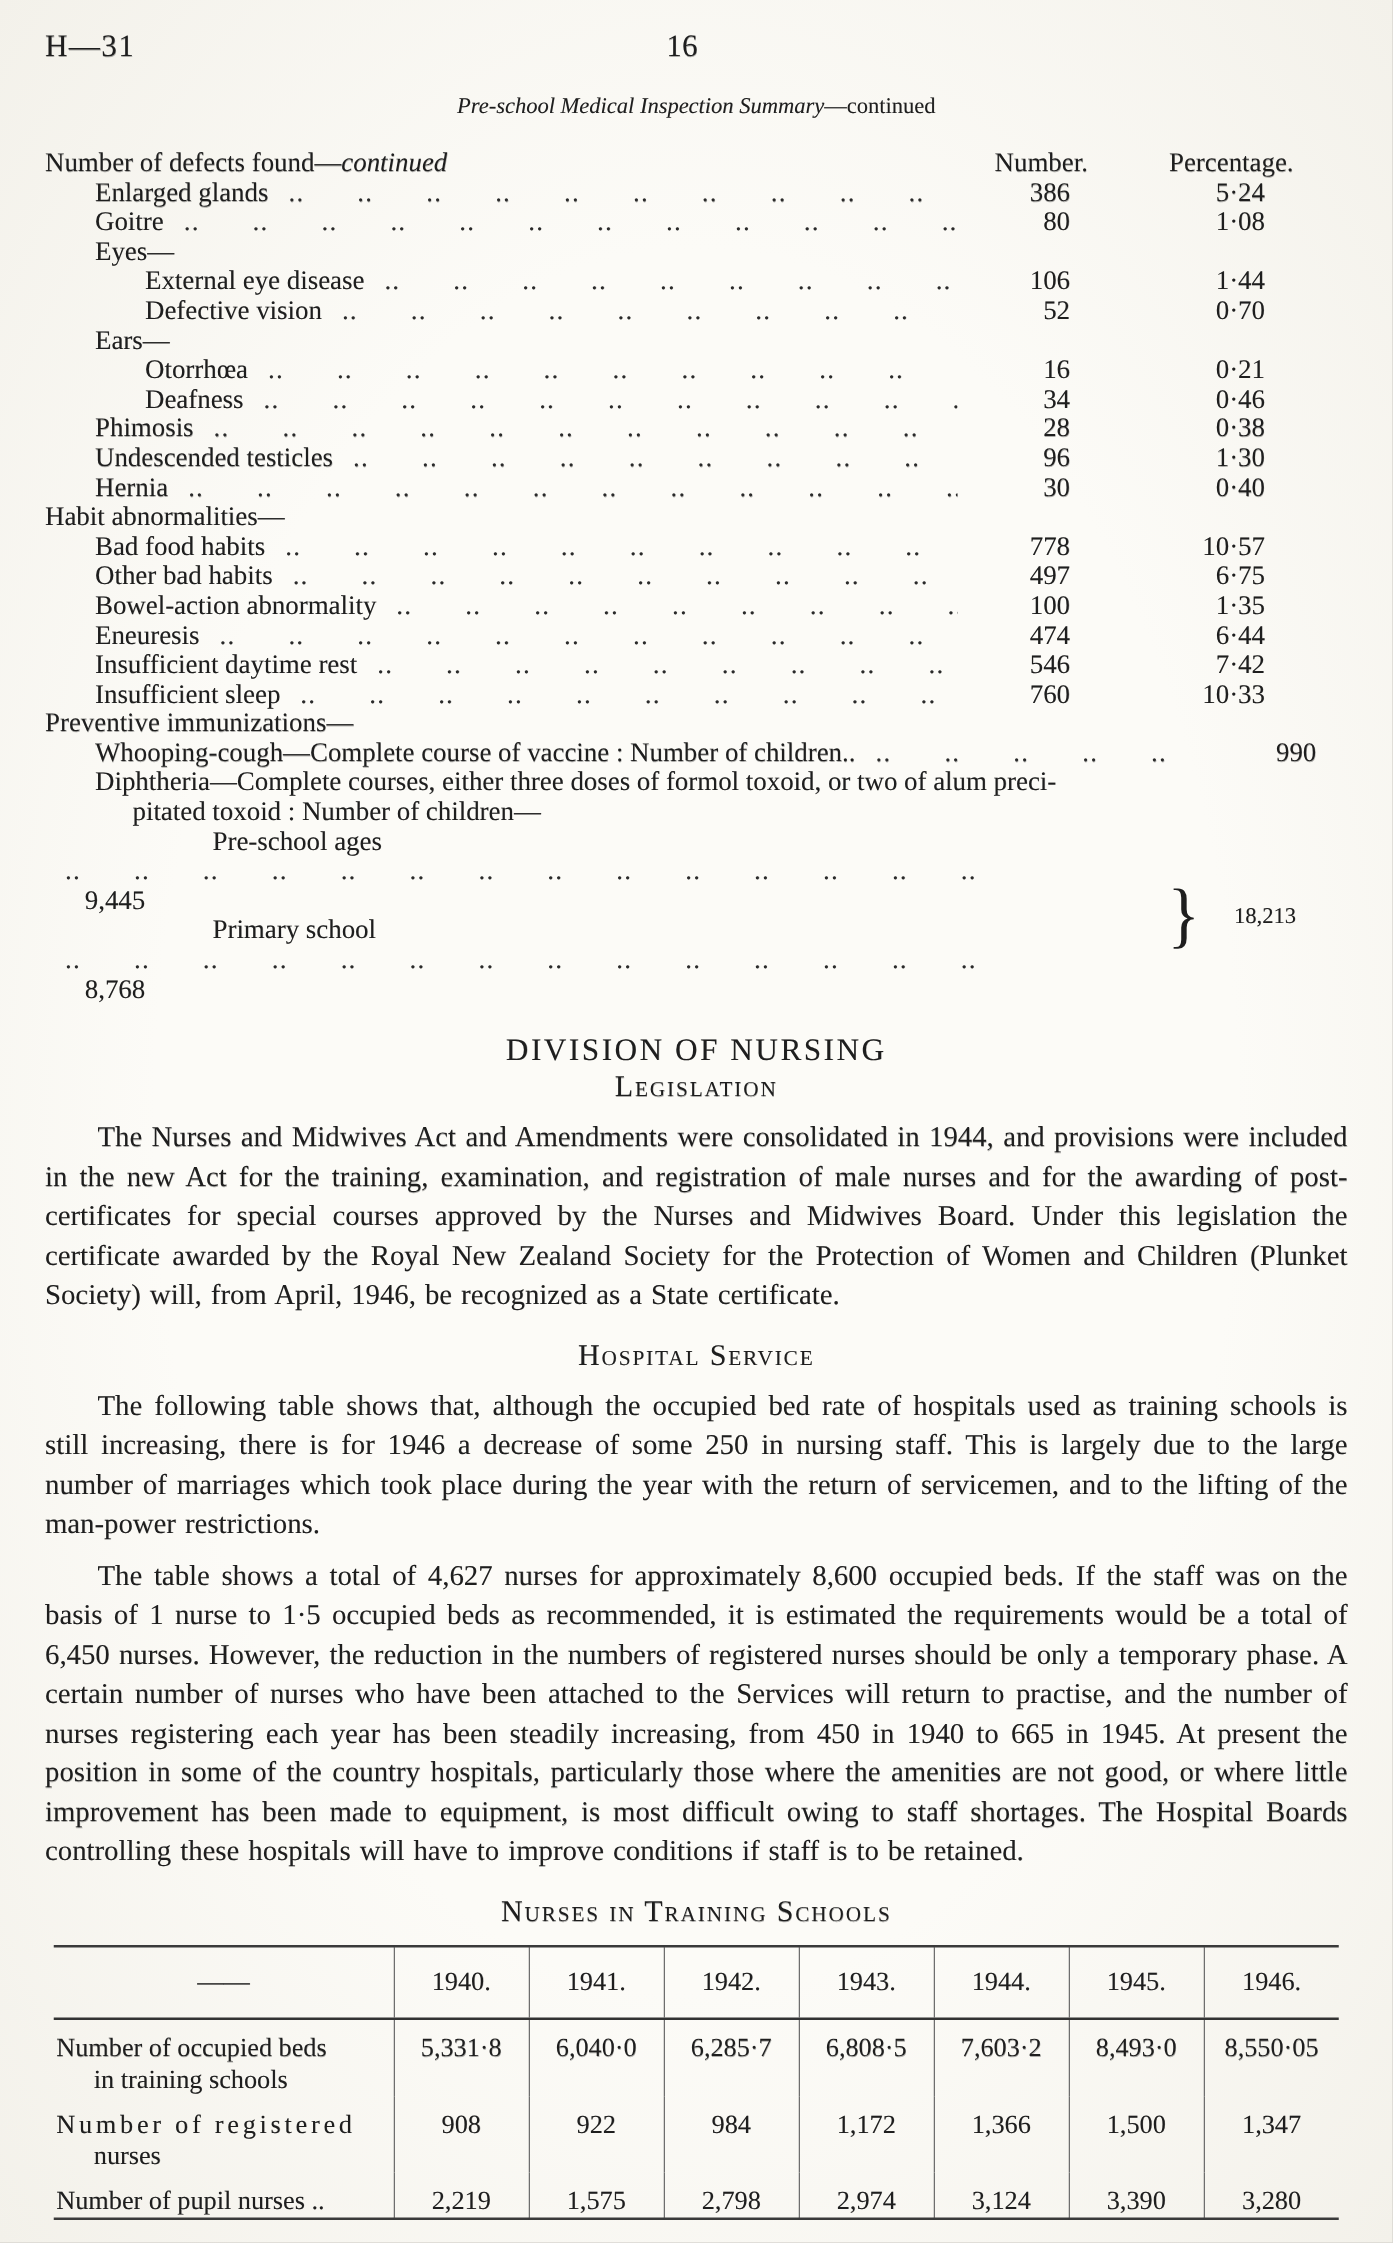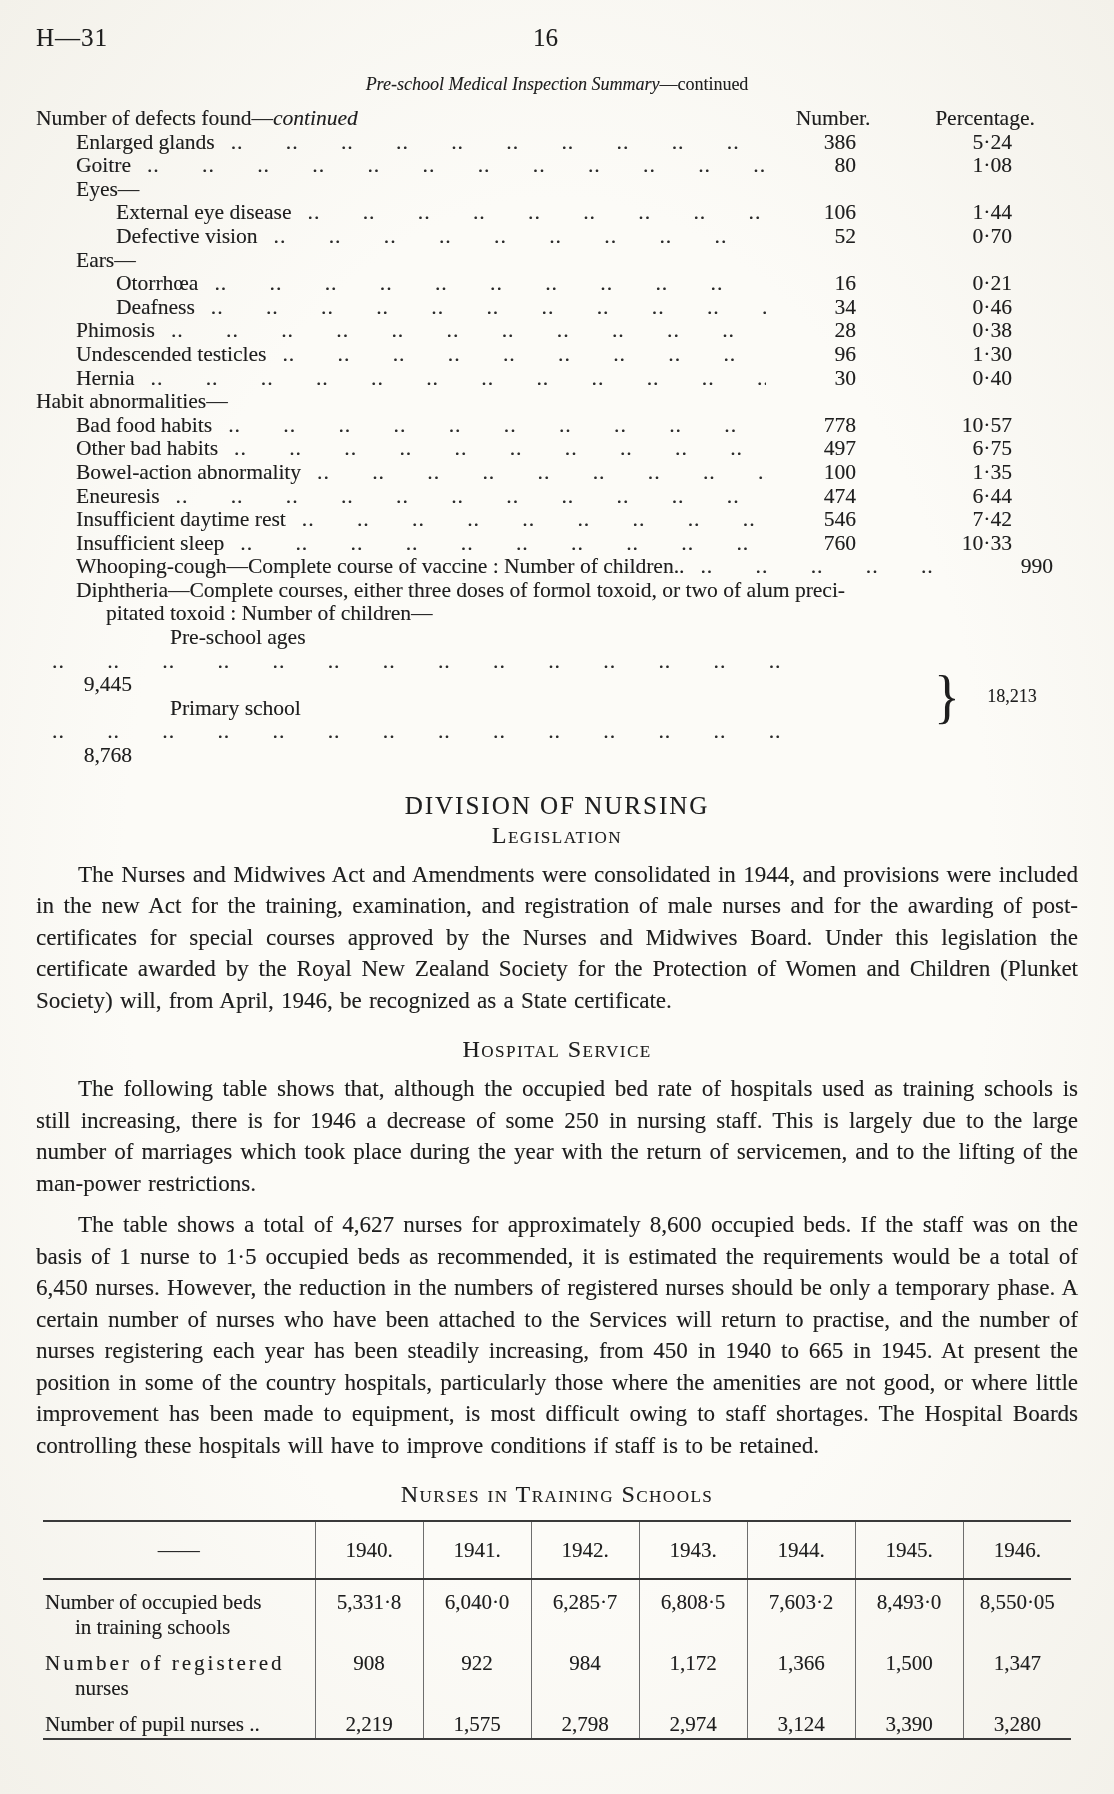--- a/index.html
+++ b/index.html
@@ -12,21 +12,21 @@
     text-shadow: 0.25px 0.25px 0 rgba(30,30,30,0.35);
   }
   
   .hdr { position:relative; height:30px; font-size:25px; }
   .docref { position:absolute; left:0; top:0; letter-spacing:1px; }
   .pageno { position:absolute; left:calc(50% - 24px); top:0; }
   
   .title { text-align:center; margin-top:20px; font-size:18px; }
   .title .it { font-style:italic; }
   
-  .dlist { margin-top:12px; font-size:21.5px; line-height:23.6px; }
+  .dlist { margin-top:24px; font-size:21.5px; line-height:23.6px; }
   .drow { display:flex; align-items:baseline; width:976px; }
   .drow.head { width:1024px; }
   .drow.grp { width:976px; }
   .lbl { white-space:nowrap; flex:none; }
   .ind0 { padding-left:0; } .ind1 { padding-left:40px; }
   .ind2 { padding-left:80px; } .ind3 { padding-left:118px; }
   .dots { flex:1 1 auto; overflow:hidden; white-space:nowrap;
           word-spacing:36px; margin:0 10px 0 16px; letter-spacing:1px; color:#2a2a2a; }
   .num { width:80px; text-align:right; flex:none; }
   .pct { width:156px; text-align:right; flex:none; }
@@ -35,21 +35,21 @@
   .colhead-pct { width:150px; text-align:center; flex:none; margin-left:17px; }
   .itw { font-style:italic; }
   
   .imm-row { display:flex; align-items:baseline; width:1017px; }
   .imm-val { width:90px; text-align:right; flex:none; }
   .imm-line1 { padding-left:40px; }
   .imm-line2 { padding-left:70px; }
   .brace-wrap { display:flex; align-items:center; width:1024px; }
   .brace-left { width:898px; flex:none; }
   .brace-left .drow { width:100%;flex-direction:column; }
-  .bnum { width:80px; text-align:right; flex:none; }
+  .bnum { width:80px; text-align:center; flex:none; }
   .brace { width:30px; flex:none; font-size:54px; line-height:46px;
            transform:scaleY(1.08); text-shadow:none; }
   .btotal { width:96px; flex:none; text-align:center; font-size:18px; }
   
   .h-division { text-align:center; font-size:25px; letter-spacing:2px; margin-top:24px; }
   .h-small { text-align:center; font-size:24px; font-variant:small-caps;
              letter-spacing:1.5px; margin-top:2px; }
   .h-small.gap { margin-top:20px; }
   
   .para { font-size:23px; line-height:31.5px; text-align:justify;
@@ -184,20 +184,23 @@
       <span class="num">546</span>
       <span class="pct">7·42</span>
     </div>
     <div class="drow">
       <span class="lbl ind1">Insufficient sleep</span>
       <span class="dots">.. .. .. .. .. .. .. .. .. .. .. .. .. ..</span>
       <span class="num">760</span>
       <span class="pct">10·33</span>
     </div>
 
+    <div class="drow grp">
+      <span class="lbl ind0">Preventive immunizations—</span>
+    </div>
     <div class="imm-row">
       <span class="lbl ind1">Whooping-cough—Complete course of vaccine :  Number of children..</span>
       <span class="dots">.. .. .. .. .. .. .. .. .. .. .. .. .. ..</span>
       <span class="imm-val">990</span>
     </div>
     <div class="imm-line1">Diphtheria—Complete courses, either three doses of formol toxoid, or two of alum preci-</div>
     <div class="imm-line2">pitated toxoid :  Number of children—</div>
 
     <div class="brace-wrap">
       <div class="brace-left">

